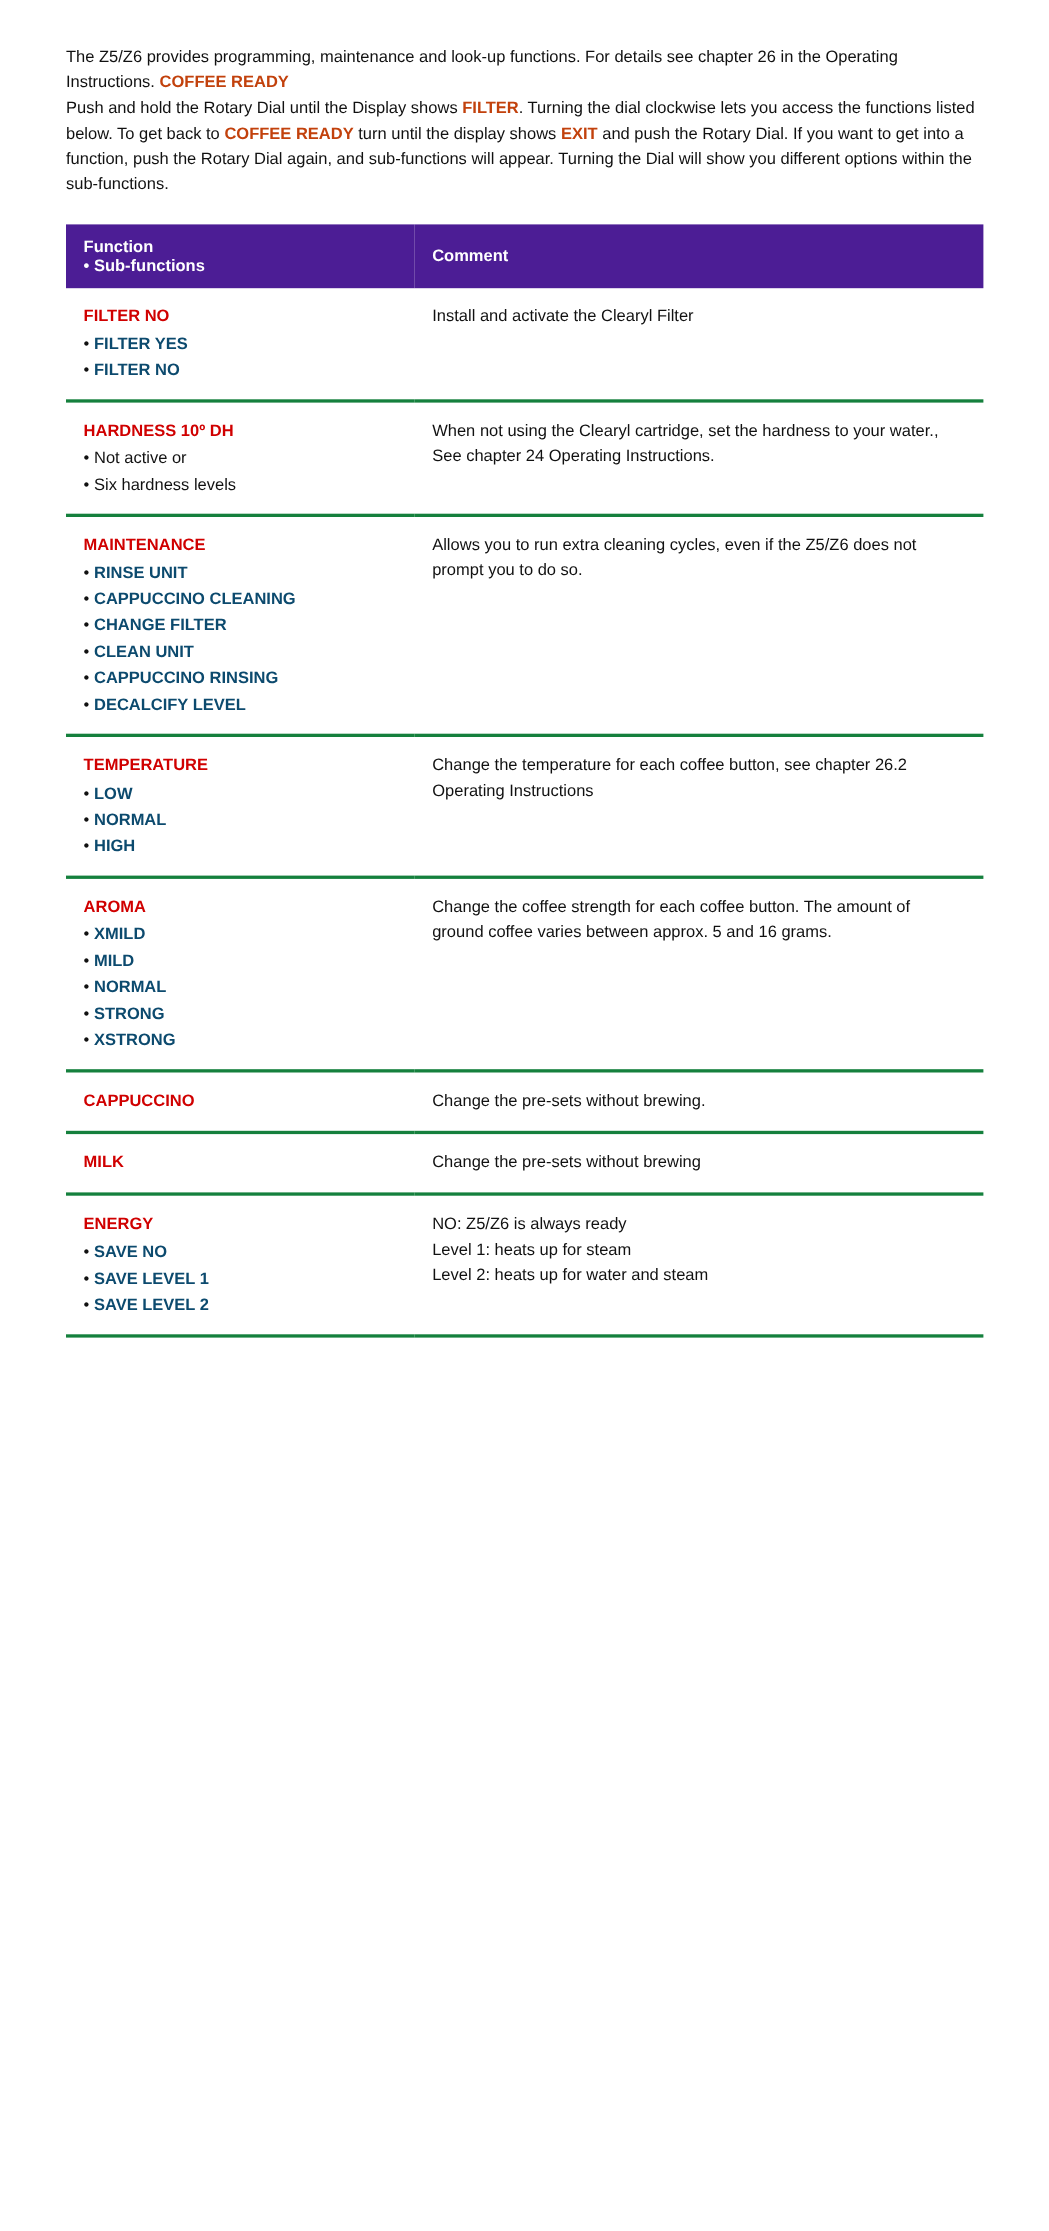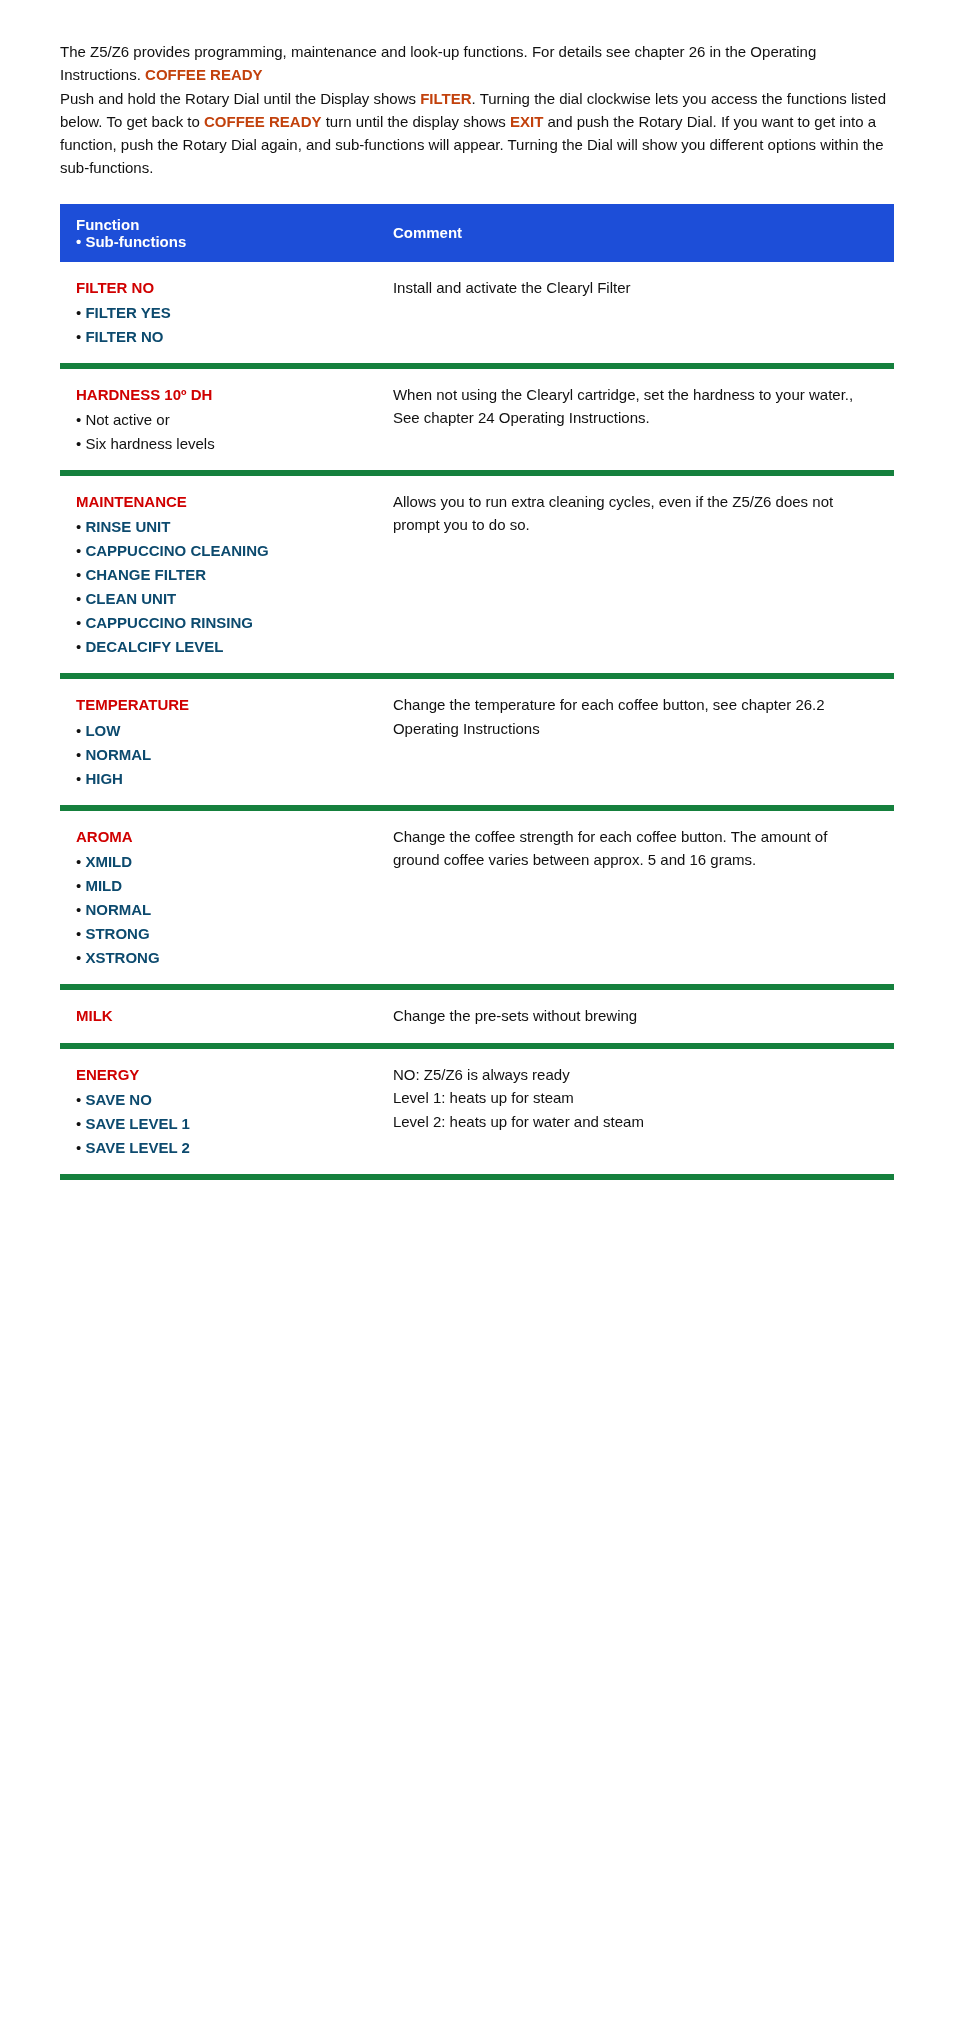--- a/index.html
+++ b/index.html
@@ -22,33 +22,33 @@
     }
     .red { color: #c2410c; font-weight: bold; }
     .bold { font-weight: bold; }
 
     table {
       width: 100%;
       border-collapse: collapse;
       margin-top: 10px;
     }
     thead tr {
-      background: #1d4ed8;
+      background: #4c1d95;
       color: #fff;
     }
     thead th {
       padding: 12px 16px;
       text-align: left;
       font-size: 15px;
     }
     thead th.col1 { width: 38%; }
     thead th.col2 { width: 62%; }
 
     tbody tr {
-      border-bottom: 6px solid #15803d;
+      border-bottom: 3px solid #15803d;
     }
     tbody td {
       padding: 14px 16px;
       vertical-align: top;
       line-height: 1.55;
     }
     .fn-main {
       color: #d00000;
       font-weight: bold;
       display: block;
@@ -142,20 +142,26 @@
           <span class="sub-item"><span class="fn-sub">XMILD</span></span>
           <span class="sub-item"><span class="fn-sub">MILD</span></span>
           <span class="sub-item"><span class="fn-sub">NORMAL</span></span>
           <span class="sub-item"><span class="fn-sub">STRONG</span></span>
           <span class="sub-item"><span class="fn-sub">XSTRONG</span></span>
         </td>
         <td class="comment-cell">Change the coffee strength for each coffee button. The amount of ground coffee varies between approx. 5 and 16 grams.</td>
       </tr>
       <tr>
         <td>
+          <span class="fn-main">CAPPUCCINO</span>
+        </td>
+        <td class="comment-cell">Change the pre-sets without brewing.</td>
+      </tr>
+      <tr>
+        <td>
           <span class="fn-main">MILK</span>
         </td>
         <td class="comment-cell">Change the pre-sets without brewing</td>
       </tr>
       <tr>
         <td>
           <span class="fn-main">ENERGY</span>
           <span class="sub-item"><span class="fn-sub">SAVE NO</span></span>
           <span class="sub-item"><span class="fn-sub">SAVE LEVEL 1</span></span>
           <span class="sub-item"><span class="fn-sub">SAVE LEVEL 2</span></span>

